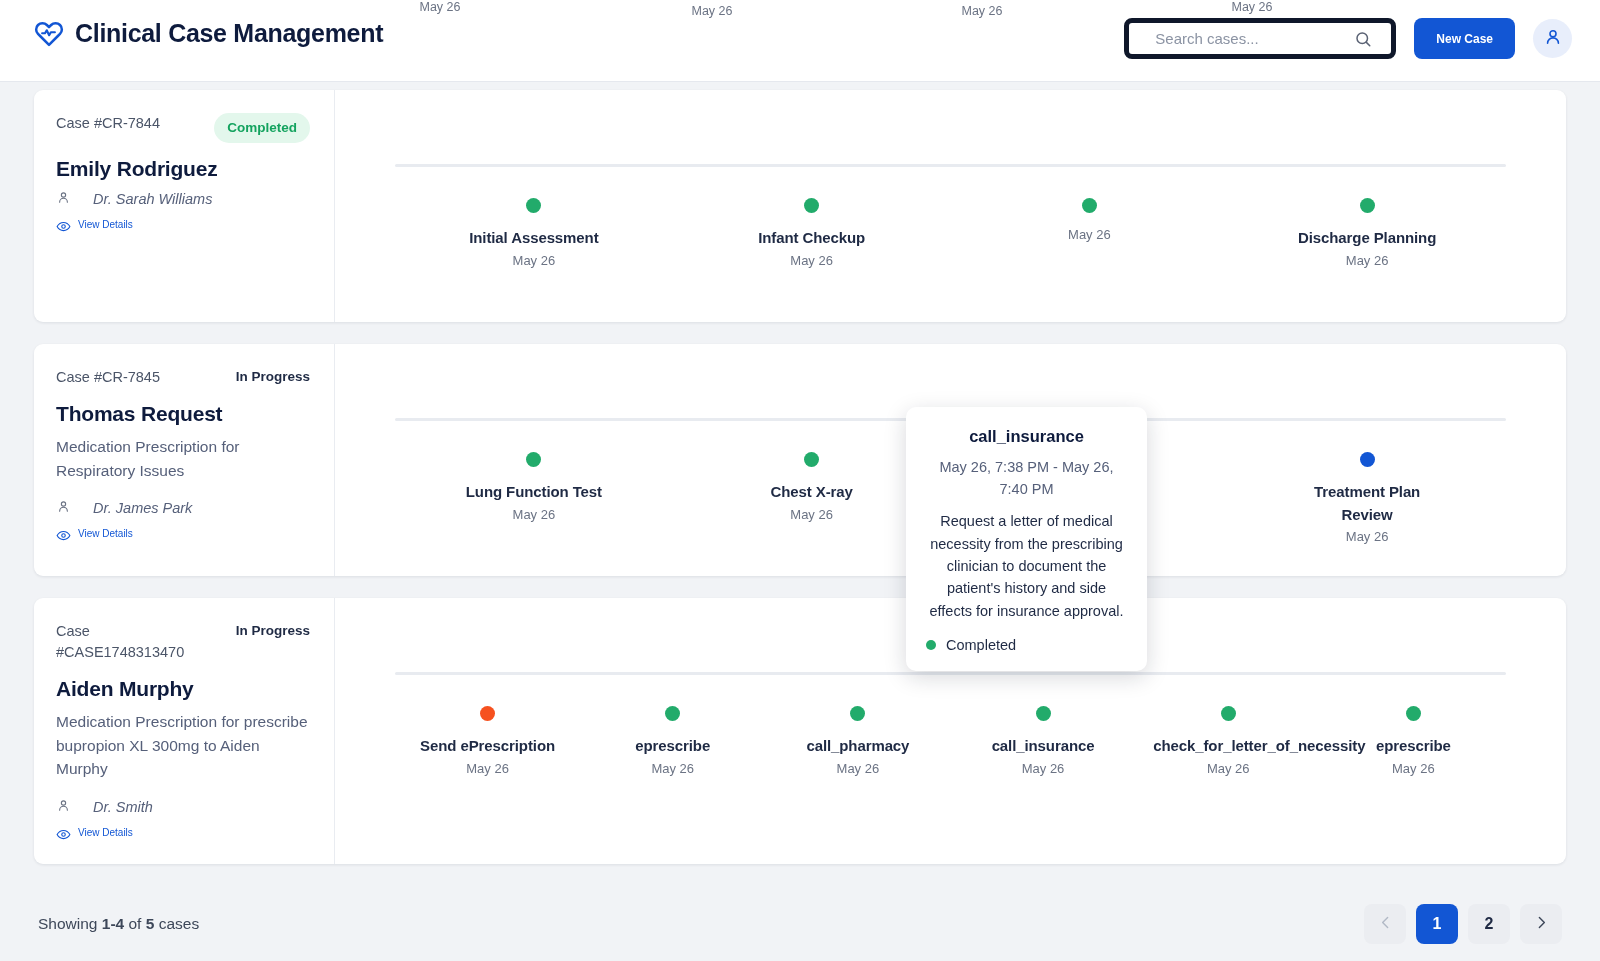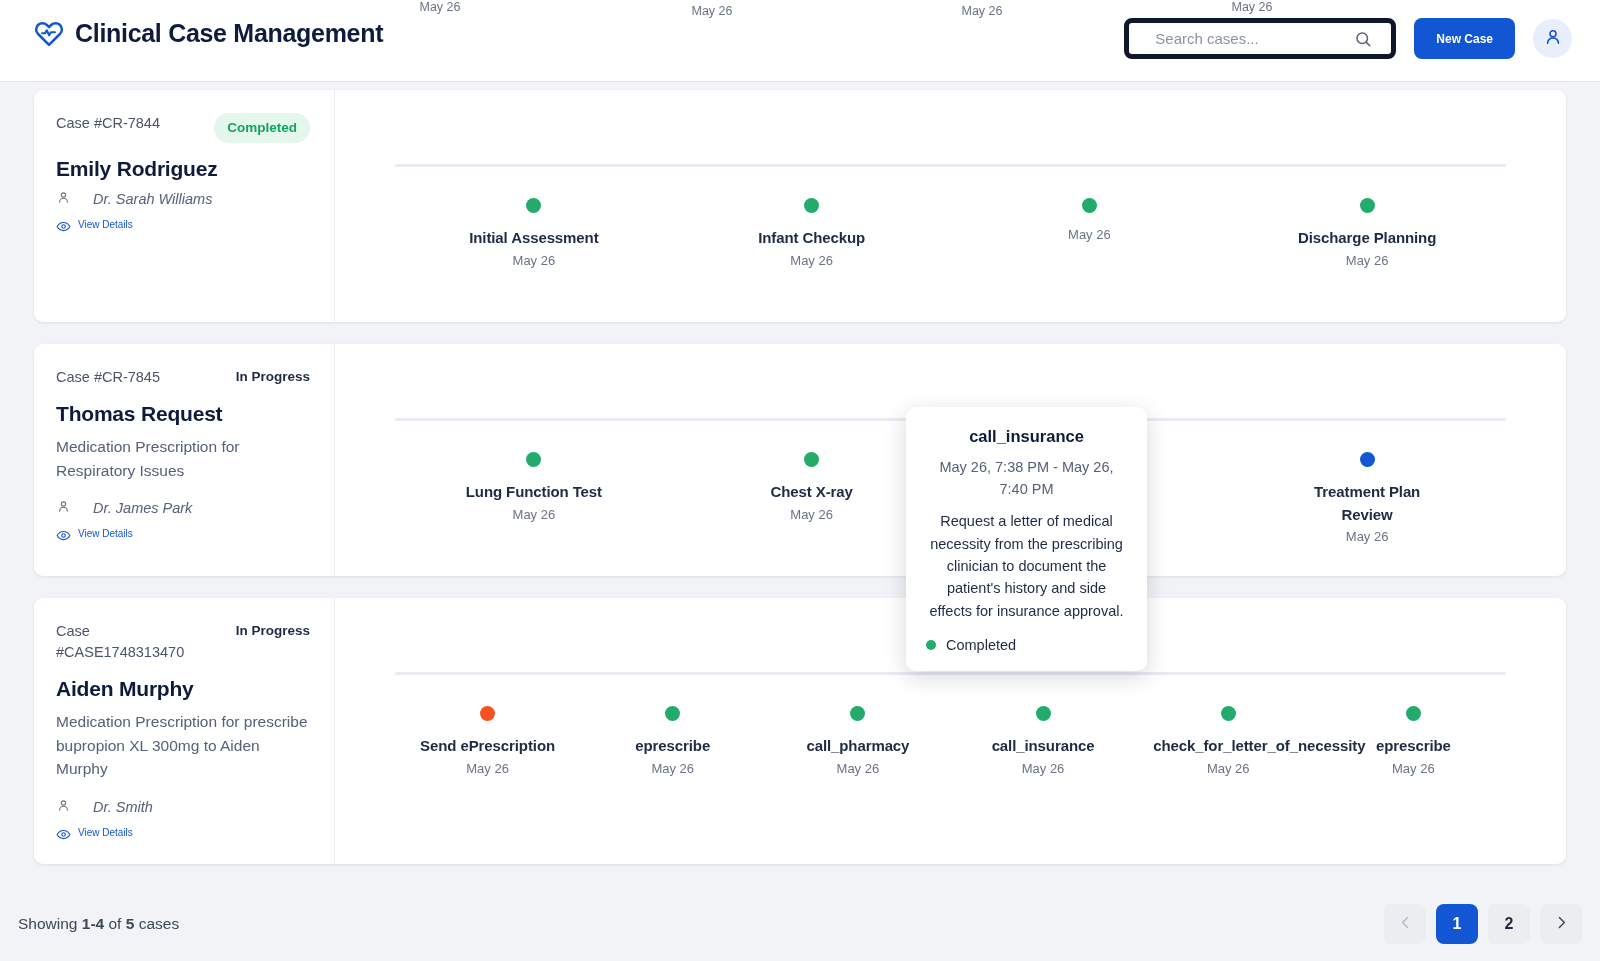--- a/index.html
+++ b/index.html
@@ -137,21 +137,21 @@
   .tt-title { font-size: 16.5px; font-weight: 700; color: #0e1b3d; margin-bottom: 10px; }
   .tt-time { font-size: 14.5px; color: #56607a; line-height: 1.52; margin-bottom: 10px; }
   .tt-desc { font-size: 14.5px; color: #1f2a44; line-height: 1.55; margin-bottom: 15px; }
   .tt-status { display: flex; align-items: center; gap: 10px; }
   .tt-dot { width: 10px; height: 10px; border-radius: 50%; background: #22ab6b; flex:0 0 10px; }
   .tt-status-label { font-size: 14.5px; color: #1f2a44; font-weight: 500; }
 
   
   .footer {
     position: absolute; bottom: 0; left: 0; width: 1600px; height: 74px;
-    display: flex; align-items: center; padding: 0 18px; background: #f1f3f6;
+    display: flex; align-items: center; padding: 0 38px; background: #f1f3f6;
   }
   .showing { font-size: 15.5px; color: #3d4759; }
   .showing b { font-weight: 700; }
   .pager { margin-left: auto; display: flex; align-items: center; gap: 10px; }
   .pg-btn {
     min-width: 42px; height: 40px; border-radius: 8px; background: #ebedf1;
     border: none; display: flex; align-items: center; justify-content: center;
     font-size: 16px; font-weight: 600; color: #1f2a44; cursor: pointer;
     font-family: "Liberation Sans", sans-serif; padding: 0 12px;
   }

